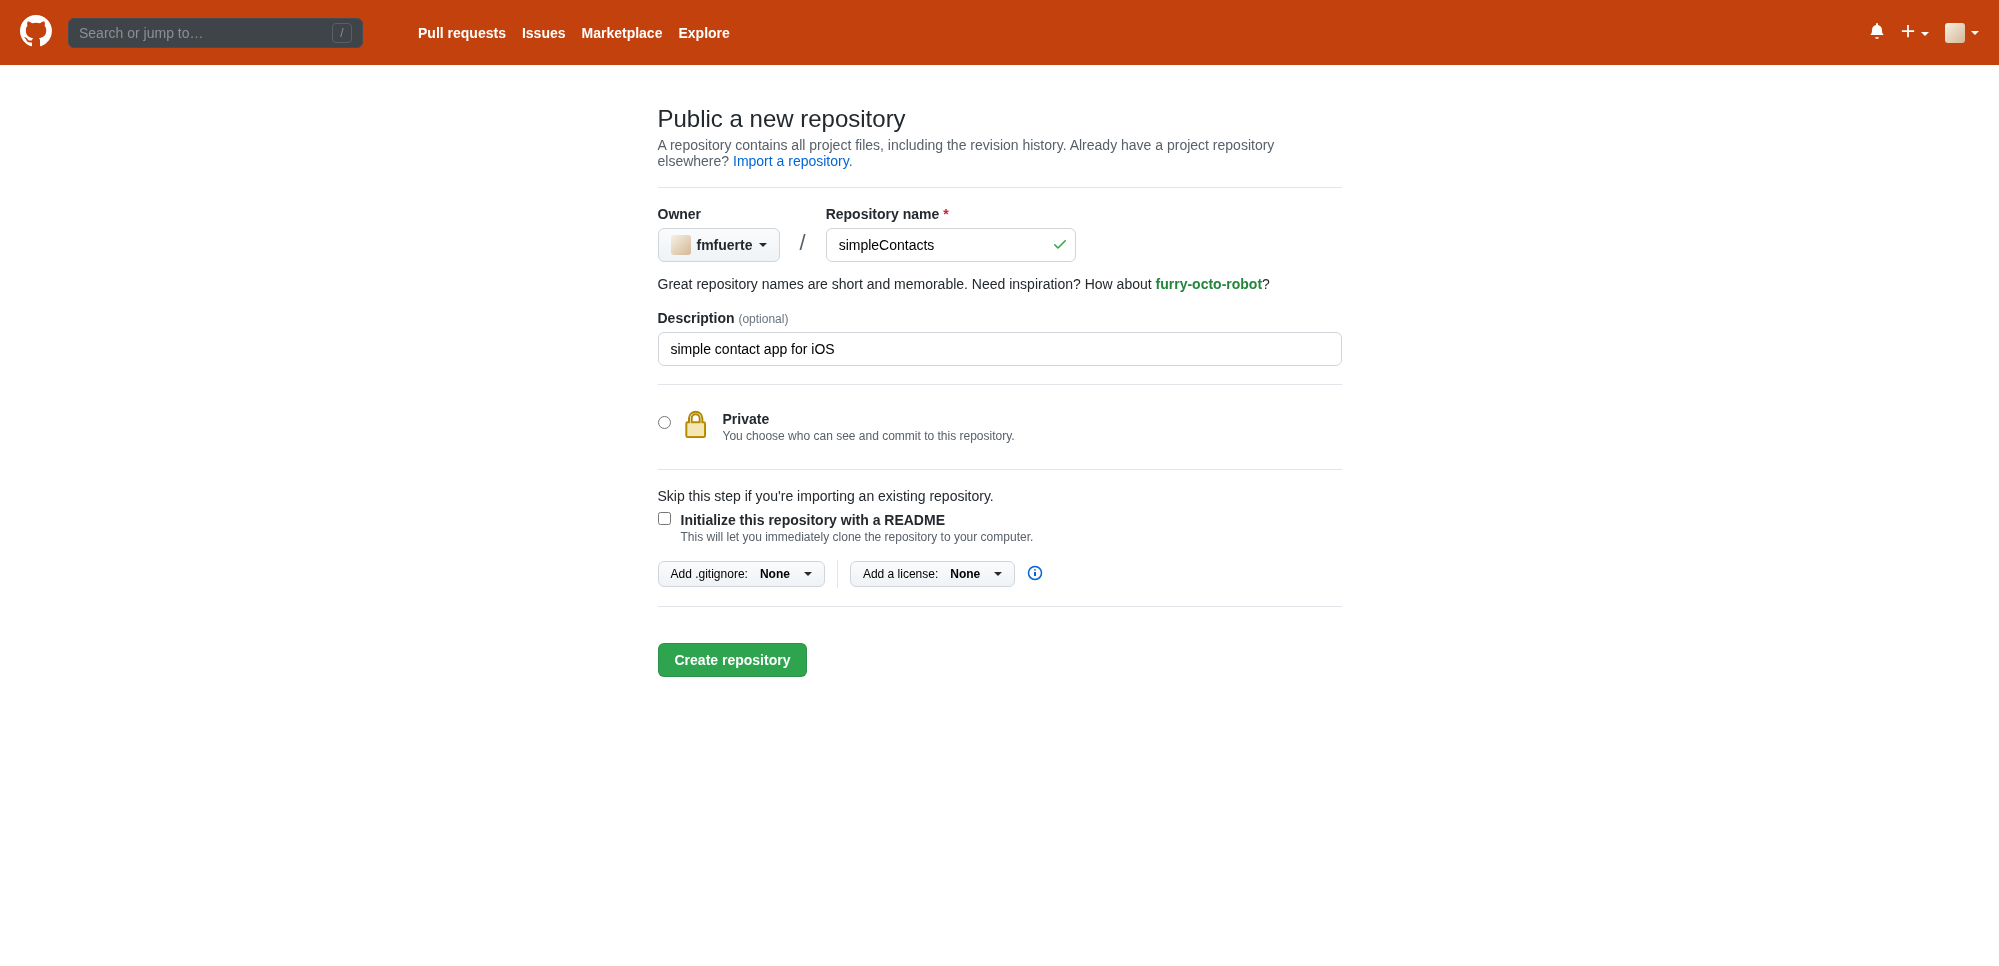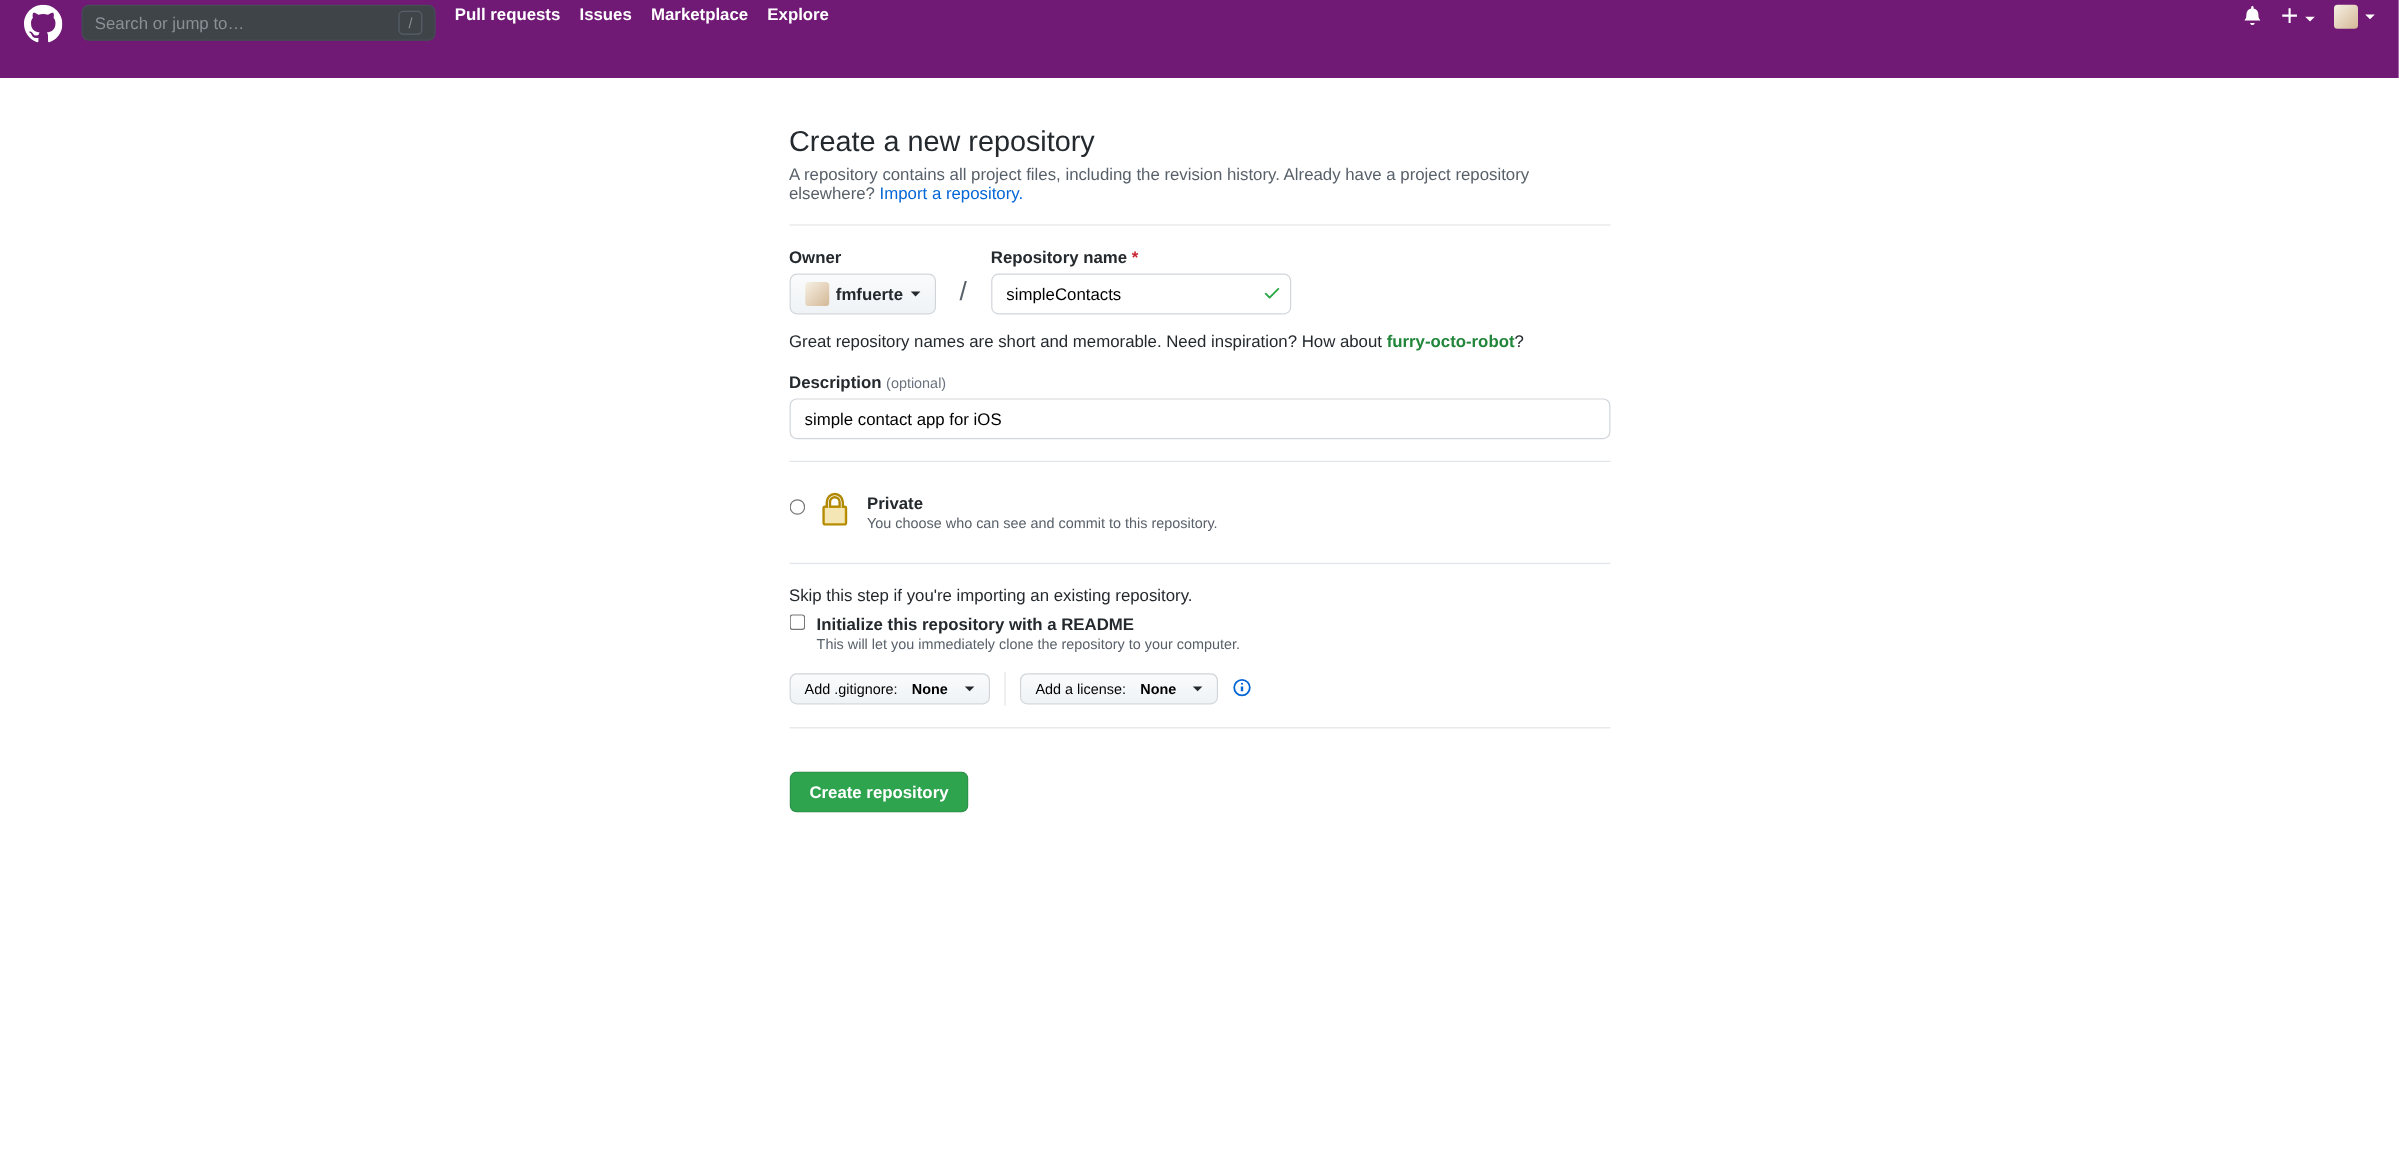--- a/index.html
+++ b/index.html
@@ -6,24 +6,24 @@
     body {
       font-family: -apple-system, BlinkMacSystemFont, "Segoe UI", Helvetica, Arial, sans-serif;
       font-size: 14px;
       color: #24292e;
       background: #fff;
     }
     a { color: #0366d6; text-decoration: none; }
     
     
     .header {
-      background: #701a75;
+      background: #c2410c;
       height: 65px;
       display: flex;
-      align-items: flex-start;
+      align-items: center;
       padding: 4px 20px;
     }
     .logo { color: #fff; margin-right: 16px; }
     .search-wrap {
       background: #3f4448;
       border: 1px solid #444d56;
       border-radius: 6px;
       display: flex;
       align-items: center;
       width: 295px;
@@ -44,21 +44,21 @@
       border: 1px solid #57606a;
       border-radius: 4px;
       width: 20px;
       height: 20px;
       display: flex;
       align-items: center;
       justify-content: center;
       color: #8a9096;
       font-size: 12px;
     }
-    .nav-links { display: flex; gap: 16px; }
+    .nav-links { display: flex; gap: 16px; margin-left: 39px; }
     .nav-links a { color: #fff; font-weight: 600; font-size: 14px; }
     .header-right {
       margin-left: auto;
       display: flex;
       align-items: center;
       gap: 16px;
       color: #fff;
     }
     .header-right .caret {
       display:inline-block;width:0;height:0;vertical-align:middle;
@@ -191,21 +191,21 @@
       <span class="caret"></span>
     </span>
     <span>
       <span class="avatar"></span>
       <span class="caret"></span>
     </span>
   </div>
 </div>
 
 <div class="container">
-  <h1>Create a new repository</h1>
+  <h1>Public a new repository</h1>
   <p class="subhead">
     <span>A repository contains all project files, including the revision history. Already have a project repository elsewhere? </span><a href="#">Import a repository.</a>
   </p>
   <hr>
 
   
   <div class="form-row">
     <div class="form-col">
       <label>Owner</label>
       <div class="select-btn">

